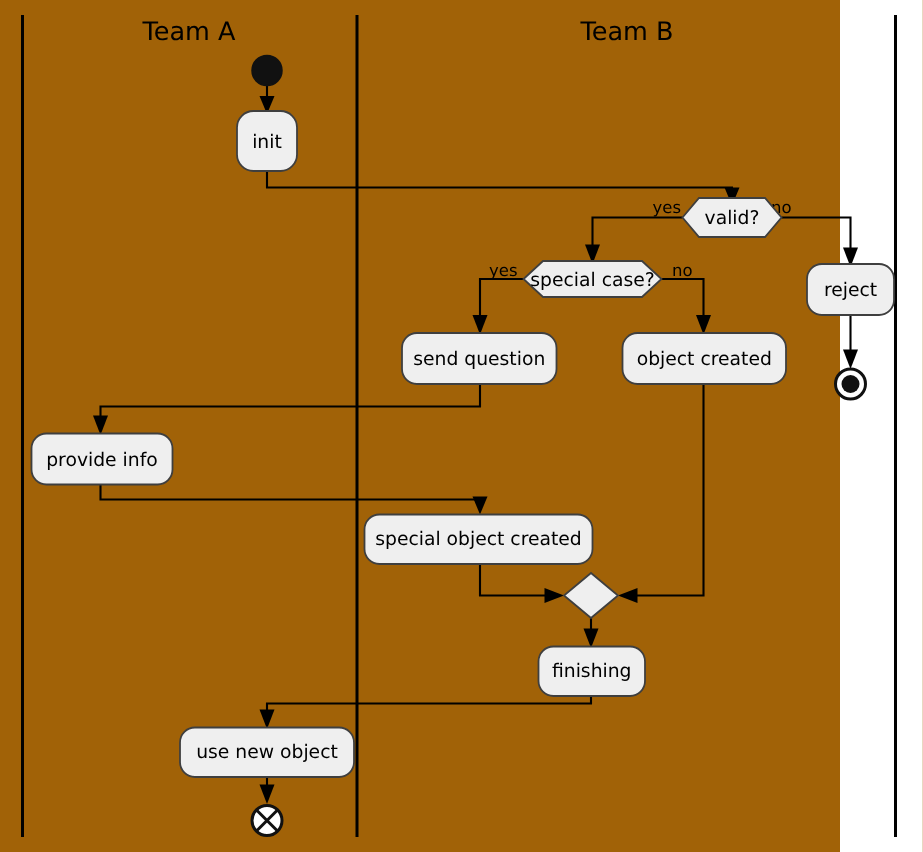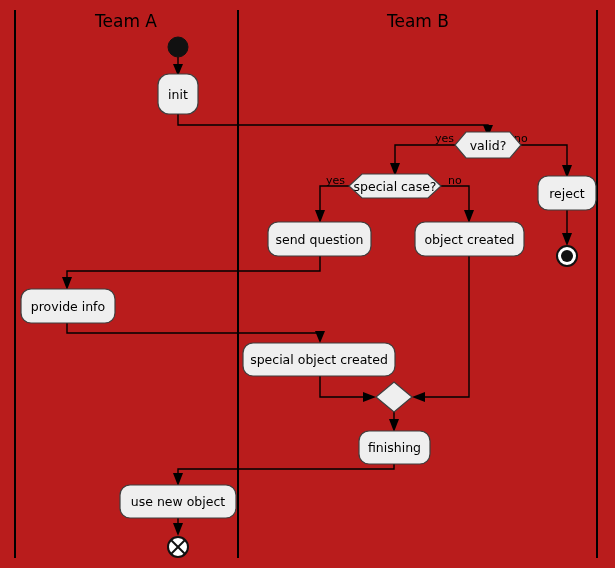--- a/index.html
+++ b/index.html
@@ -8,23 +8,23 @@
     background: #ffffff;
   }
   body {
     width: 615px;
     height: 568px;
     overflow: hidden;
     font-family: "DejaVu Sans", sans-serif;
   }
   #diagram-root {
     position: relative;
-    width: 615px;
+    width: 560px;
     height: 568px;
-    background: #b91c1c;
+    background: #a16207;
   }
   svg#activity-diagram {
     display: block;
     width: 615px;
     height: 568px;
   }
   .lane-title {
     font-family: "DejaVu Sans", sans-serif;
     font-size: 17px;
     fill: #000000;

